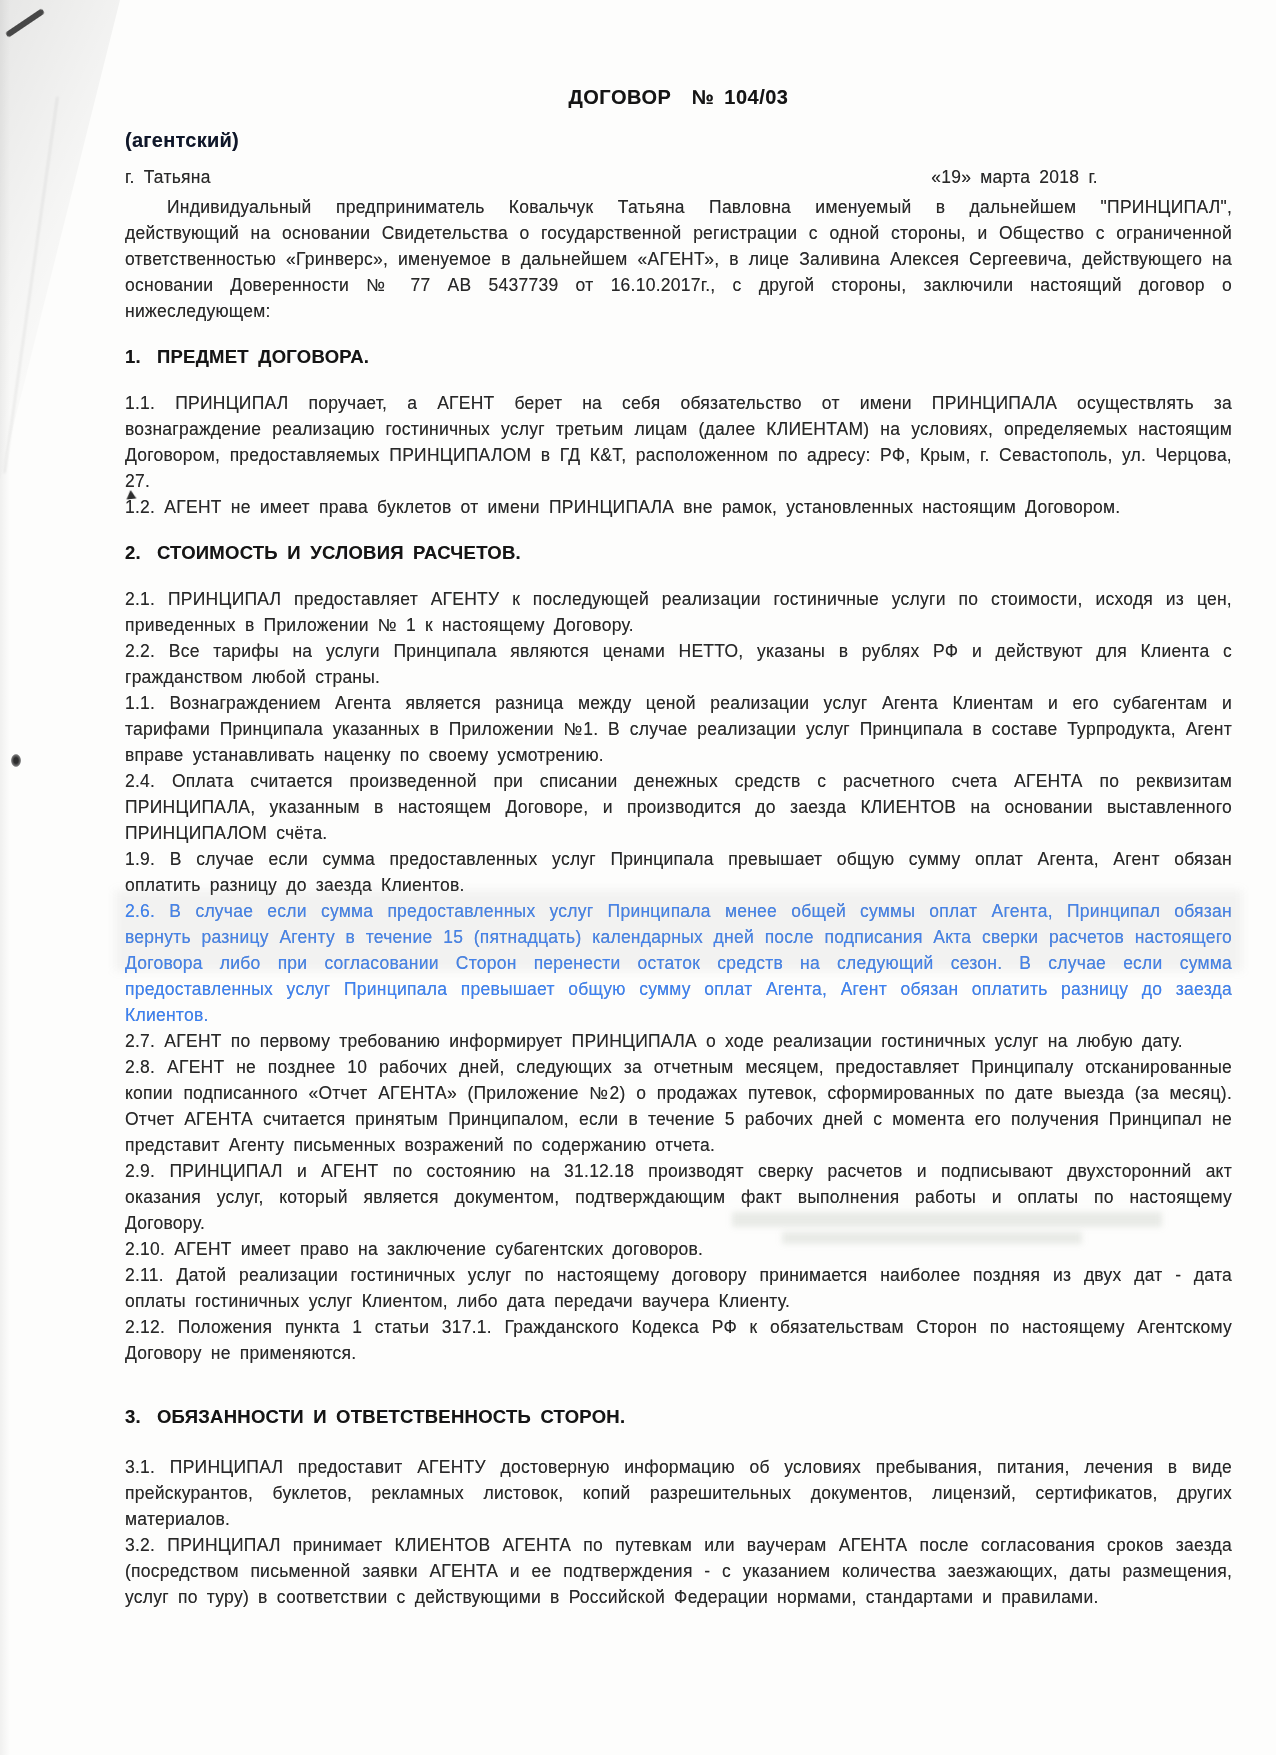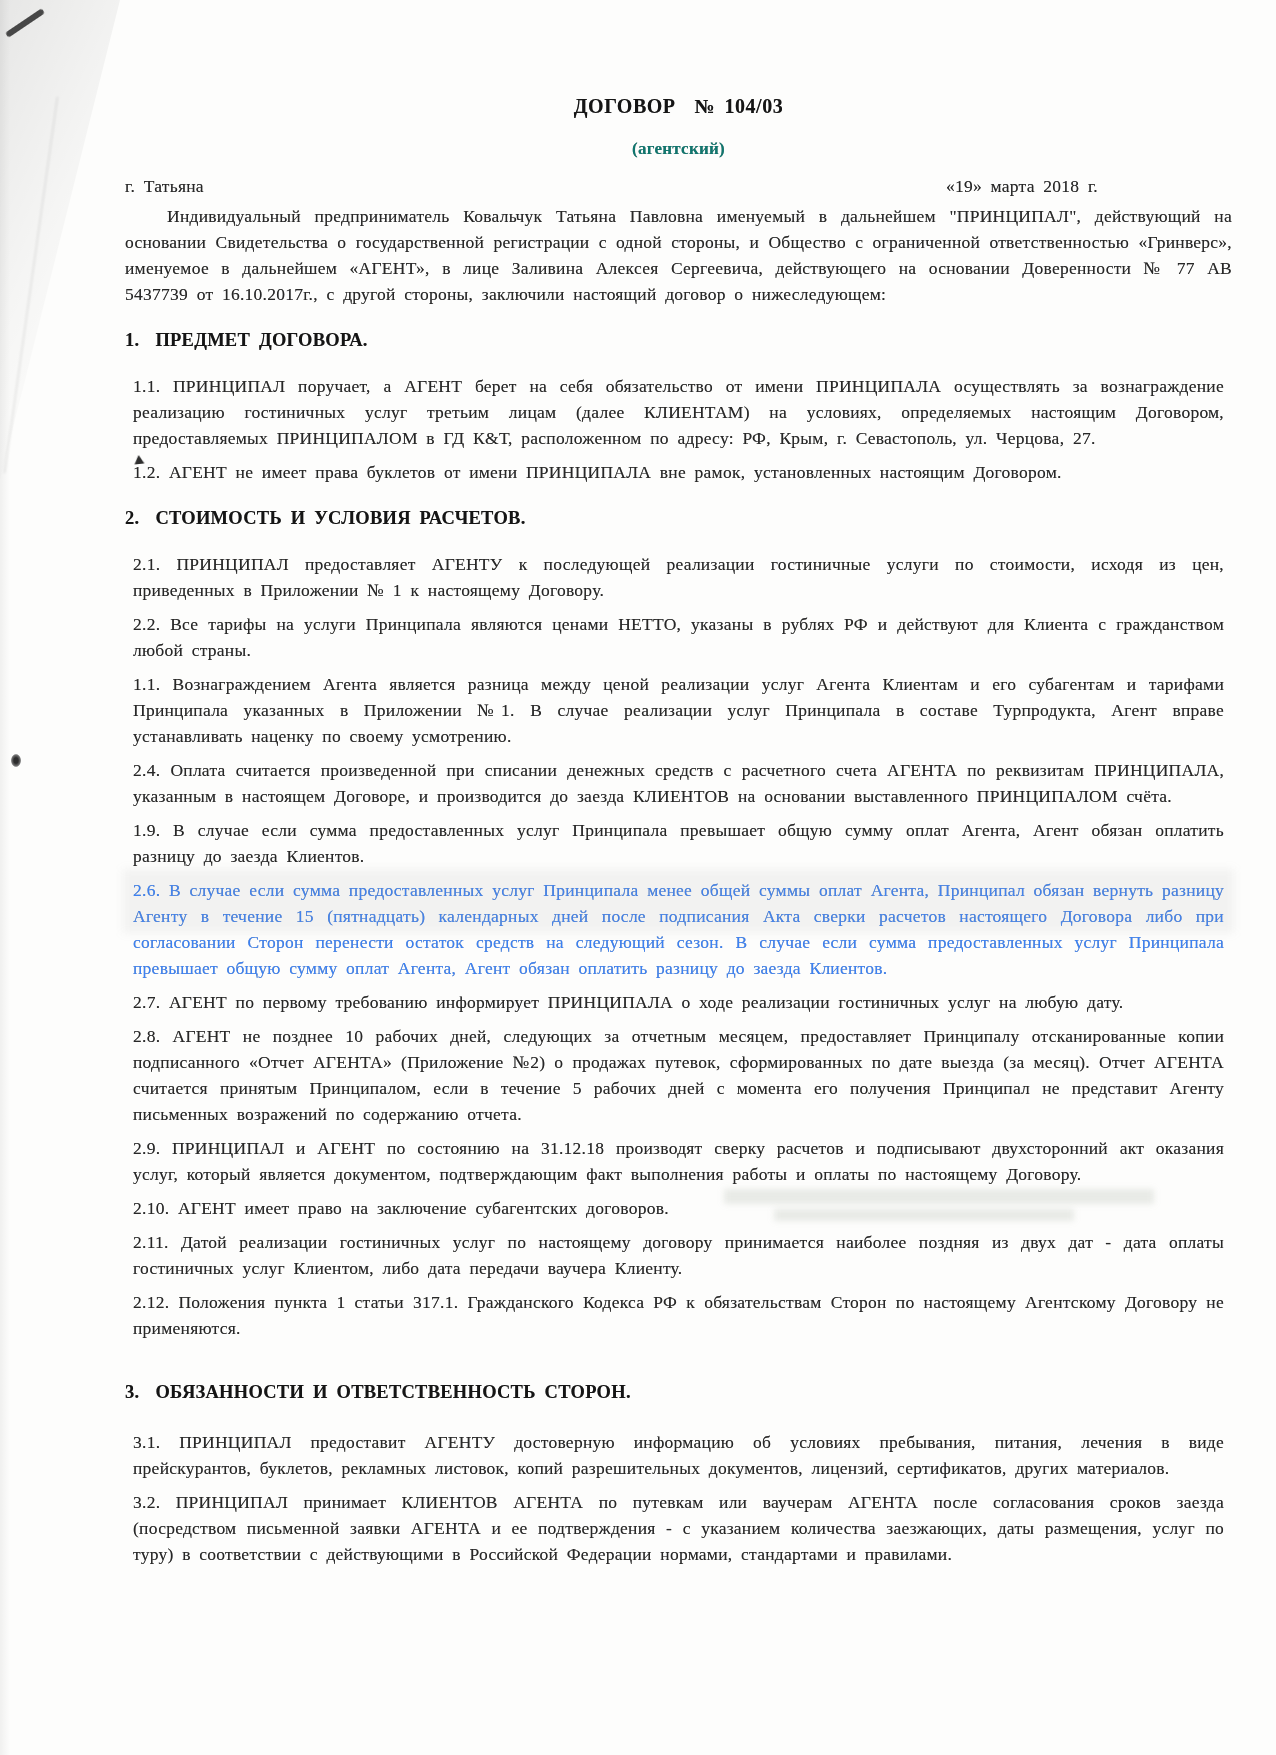--- a/index.html
+++ b/index.html
@@ -61,62 +61,61 @@
     border-left: 5px solid transparent;
     border-right: 5px solid transparent;
     border-bottom: 9px solid #2e2e2e;
     transform: rotate(-6deg);
     filter: blur(0.4px);
   }
 
   
   .content {
     position: absolute;
-    left: 125px; top: 95px;
+    left: 125px; top: 86px;
     width: 1107px;
     font-size: 17.5px;
     line-height: 26px;
     word-spacing: 4px;
     letter-spacing: 0.25px;
     text-shadow: 0 0 0.4px rgba(45,45,45,0.5);
-    font-family: Liberation Serif, serif;
   }
   h1.doc-title {
     margin: 0 0 22px 0;
     font-size: 20px; line-height: 22px;
     font-weight: 700; color: #151515;
     text-align: center;
     letter-spacing: 0.5px;
   }
   h2.doc-subtitle {
     margin: 0 0 14px 0;
-    font-size: 17px; line-height: 20px;
-    font-weight: 700; color: #0f766e;
-    text-align: center;
+    font-size: 20px; line-height: 20px;
+    font-weight: 700; color: #0f172a;
+    text-align: left;
   }
   .meta-row {
     display: flex; justify-content: space-between;
     margin: 0 0 4px 0;
   }
   .meta-row .date { margin-right: 134px; }
   p.preamble {
     margin: 0;
     text-indent: 42px;
     text-align: justify;
   }
   h3.sec {
     margin: 20px 0 20px 0;
     font-size: 18.5px; line-height: 26px;
     font-weight: 700; color: #151515;
     text-align: left;
   }
   h3.sec .sec-num { margin-right: 16px; }
   h3.sec3 { margin-top: 38px; margin-bottom: 24px; }
   p.clause {
-    margin: 8px;
+    margin: 0;
     text-align: justify;
     position: relative;
   }
   p.clause .cnum { position: relative; }
   p.faded { color: #3b82f6; text-shadow: 0 0 0.6px rgba(90,90,90,0.6); }
 </style>
 </head>
 <body>
 
 <div>

